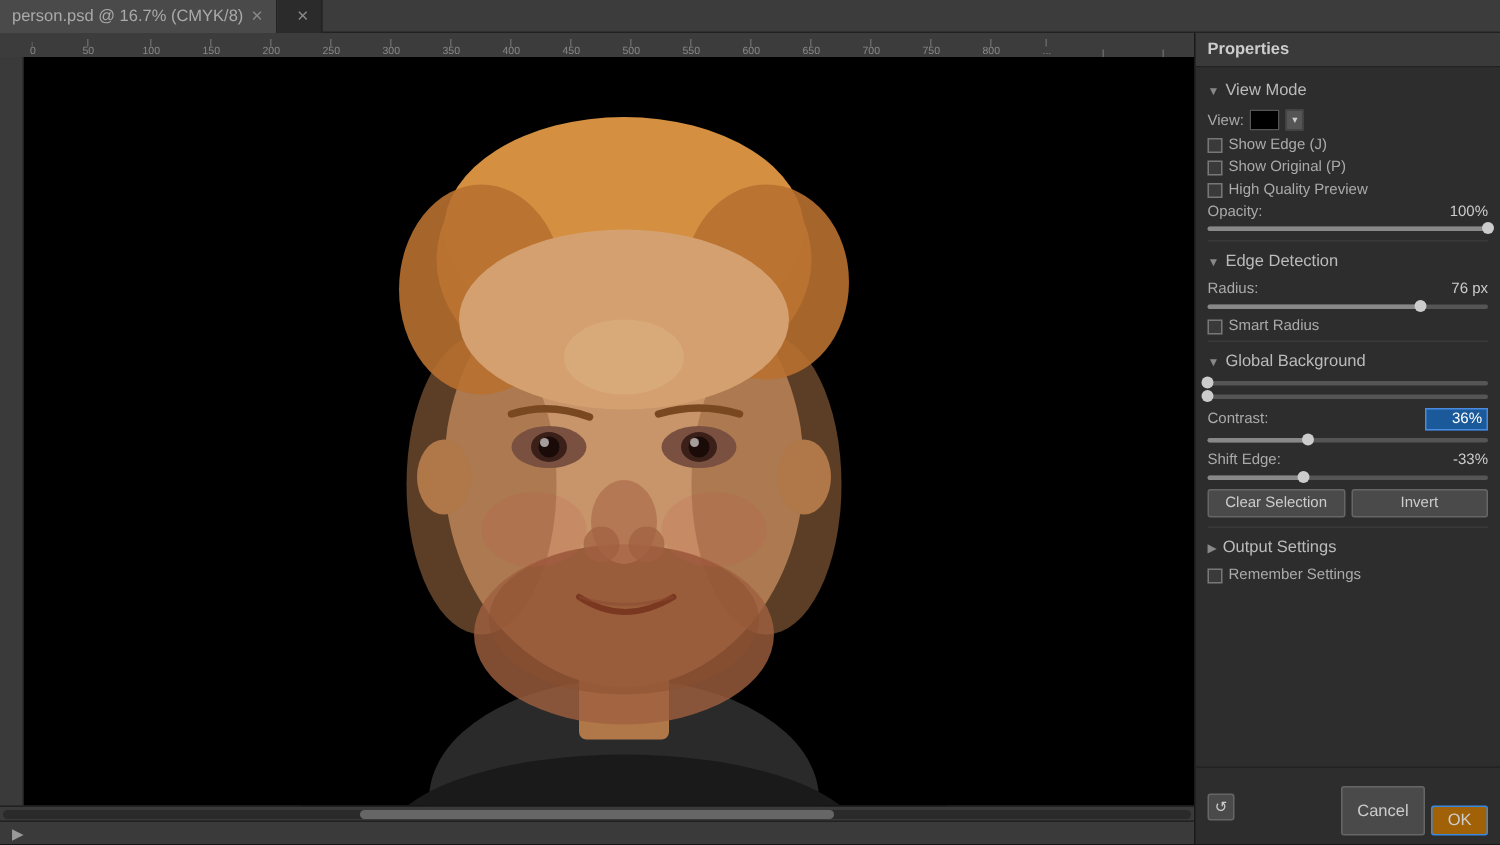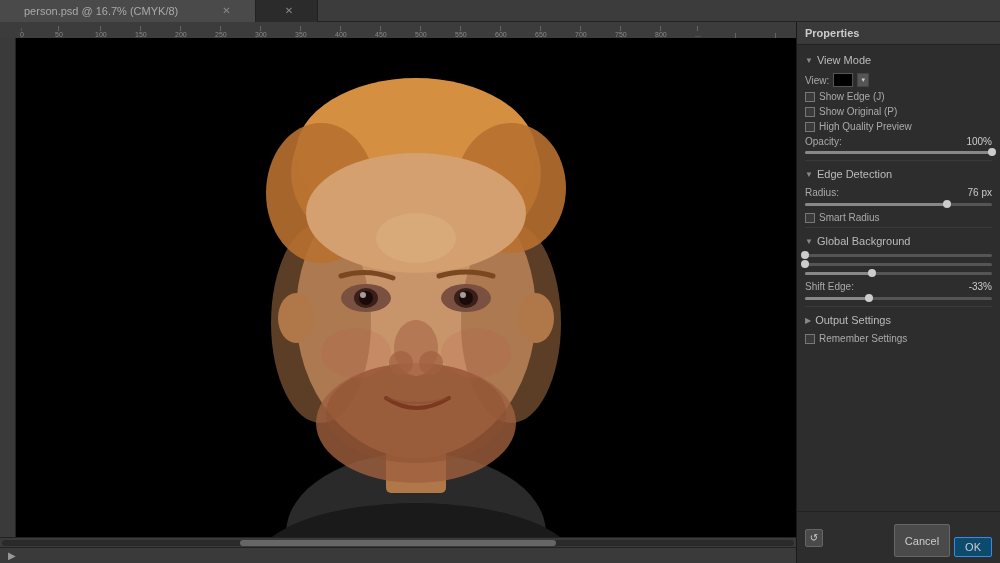--- a/index.html
+++ b/index.html
@@ -21,28 +21,27 @@
       display: flex;
       align-items: center;
       height: 22px;
       border-bottom: 1px solid #222;
       flex-shrink: 0;
     }
     .tab {
       display: flex;
       align-items: center;
       height: 22px;
-      padding: 0 24px;
+      padding: 0 8px;
       font-size: 11px;
       color: #aaa;
       background: #4a4a4a;
       border-right: 1px solid #222;
       cursor: pointer;
       white-space: nowrap;
-      gap: 39px;
     }
     .tab.active {
       background: #2b2b2b;
       color: #ddd;
     }
     .tab .close-x {
       margin-left: 5px;
       color: #888;
       font-size: 10px;
     }
@@ -338,21 +337,21 @@
       padding: 3px 10px;
       background: #4a4a4a;
       border: 1px solid #666;
       color: #ccc;
       font-size: 11px;
       cursor: pointer;
       border-radius: 2px;
     }
 
     .ok-btn.primary {
-      background: #0c4a6e;
+      background: #a16207;
       border-color: #3a8ae0;
       margin-top: 13px;
     }
 
     .history-btn {
       width: 18px;
       height: 18px;
       background: #4a4a4a;
       border: 1px solid #666;
       border-radius: 2px;
@@ -654,39 +653,48 @@
         </div>
       </div>
 
       <div class="slider-container">
         <div class="slider-track">
           <div class="slider-fill" style="width: 0%"></div>
           <div class="slider-thumb" style="left: 0%"></div>
         </div>
       </div>
 
+      <div class="row">
+        <span class="row-label">Contrast:</span>
+        <div class="row-spacer"></div>
+        <input class="input-field highlighted" type="text" style="width: 42px;" value="36%">
+      </div>
       <div class="slider-container">
         <div class="slider-track">
           <div class="slider-fill" style="width: 36%"></div>
           <div class="slider-thumb" style="left: 36%"></div>
         </div>
       </div>
 
       <div class="row">
         <span class="row-label">Shift Edge:</span>
         <div class="row-spacer"></div>
         <span class="row-value">-33%</span>
       </div>
       <div class="slider-container">
         <div class="slider-track">
           <div class="slider-fill" style="width: 34%"></div>
           <div class="slider-thumb" style="left: 34%"></div>
         </div>
       </div>
 
+      <div class="btn-row">
+        <div class="panel-btn">Clear Selection</div>
+        <div class="panel-btn">Invert</div>
+      </div>
 
       <div class="divider"></div>
 
       <div class="section-header">
         <span class="triangle">▶</span>
         <span>Output Settings</span>
       </div>
 
       <div class="checkbox-row">
         <div class="checkbox"></div>

